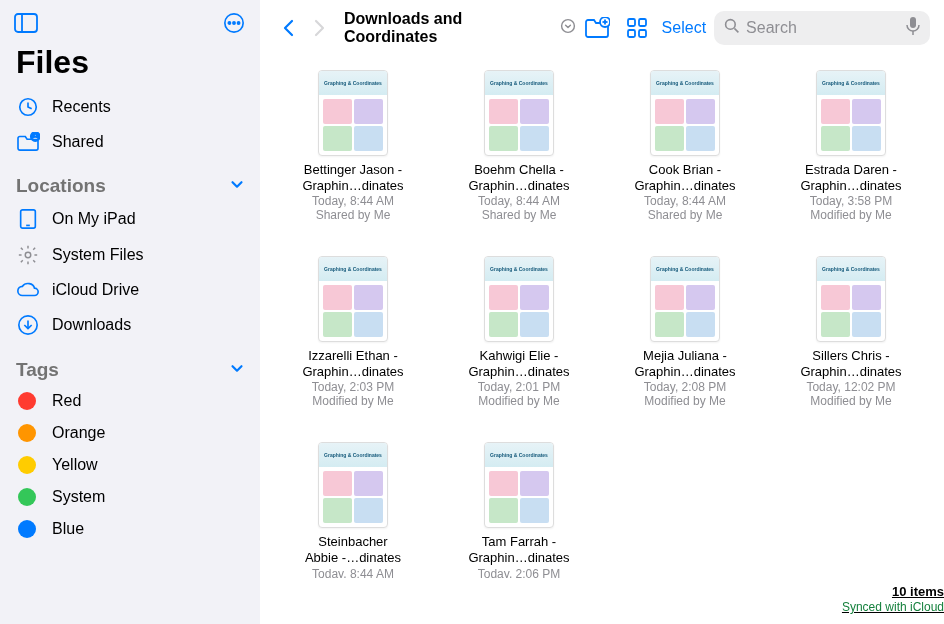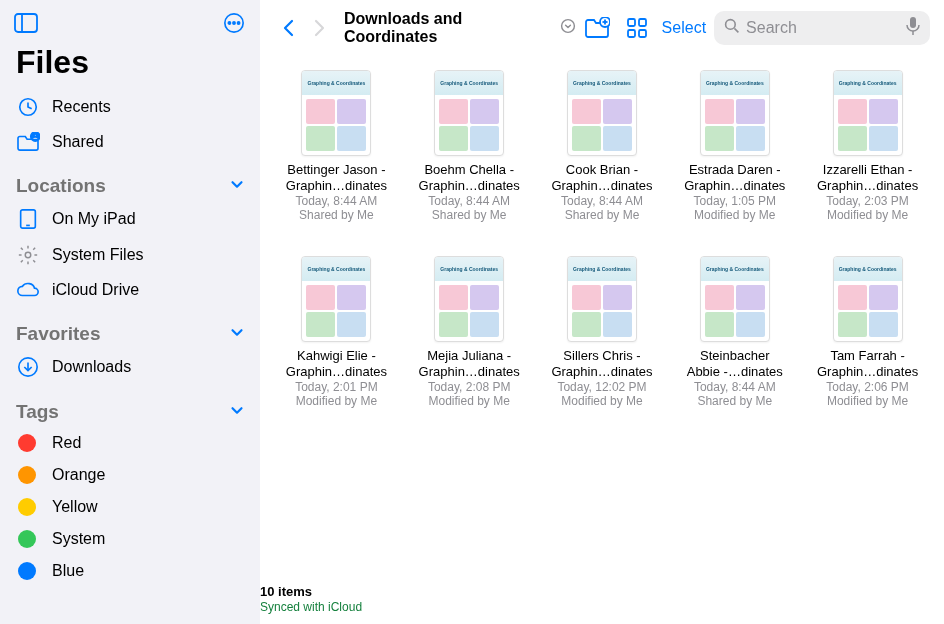--- a/index.html
+++ b/index.html
@@ -19,30 +19,30 @@
     .toolbar { display:flex; align-items:center; padding:10px 14px 6px 14px; gap:0; }
     .tb-title { font-size:16px; font-weight:600; margin:0 4px 0 10px; }
     .tb-spacer { flex:1; }
     .tb-btn { padding:0 8px; display:flex; align-items:center; color:#007aff; }
     .sel { font-size:16px; color:#007aff; margin-left:6px; margin-right:8px; }
     .search { display:flex; align-items:center; background:#eeeeef; border-radius:10px; padding:6px 10px; width:220px; }
     .search .sico { margin-right:6px; color:#8e8e93; }
     .search .ph { color:#8e8e93; font-size:16px; flex:1; }
     .search .mic { color:#8e8e93; }
     .grid-area { flex:1; overflow:auto; padding:18px 20px; }
-    .grid { display:grid; grid-template-columns:repeat(5,1fr); gap:34px 20px; }
+    .grid { display:grid; grid-template-columns:repeat(4,1fr); gap:34px 20px; }
     .file { display:flex; flex-direction:column; align-items:center; text-align:center; cursor:pointer; }
     .thumb { width:70px; height:86px; border:1px solid #ddd; border-radius:4px; background:#fff; display:flex; flex-direction:column; overflow:hidden; margin-bottom:6px; box-shadow:0 1px 2px rgba(0,0,0,.05);}
     .th-band { height:24px; background:linear-gradient(#e7f3f7,#d4ecf2); display:flex; flex-direction:column; align-items:center; justify-content:center; font-size:5px; font-weight:700; color:#14597a; padding:2px 2px;}
     .th-quad { flex:1; display:grid; grid-template-columns:1fr 1fr; grid-template-rows:1fr 1fr; gap:2px; padding:4px; }
     .q { border-radius:2px; }
     .fn { font-size:13px; color:#000; line-height:1.2; max-width:120px;}
     .ft { font-size:12px; color:#8e8e93; margin-top:1px; }
     .fs { font-size:12px; color:#8e8e93; }
-    .footer { text-align:left; padding:6px 0 10px 0; }
+    .footer { text-align:right; padding:6px 0 10px 0;text-decoration:underline; }
     .ft1 { font-size:13px; font-weight:600; color:#000; }
     .ft2 { font-size:12px; color:#15803d; margin-top:1px; }
   </style>
 </head>
 <body>
 
 <div class="sidebar">
   <div class="sb-top">
     <span>
       <svg viewBox="0 0 24 20" fill="none" stroke="#007aff" stroke-width="1.8">
@@ -112,26 +112,20 @@
       <div class="nav-item">
         <span class="ico">
           <svg width="24" height="20" viewBox="0 0 26 20" fill="none" stroke="#007aff" stroke-width="1.8">
             <path d="M7 16 a5 5 0 0 1 0-10 a7 6 0 0 1 13 2 a4 4 0 0 1 0 8 Z"></path>
           </svg>
         </span>
         <span class="lbl">iCloud Drive</span>
       </div>
     </div>
 
-  <div class="sect-hdr">
-    <span class="sh">Favorites</span>
-    <span class="chev-d"><svg width="18" height="18" viewBox="0 0 20 20" fill="none" stroke="#007aff" stroke-width="2.4" stroke-linecap="round" stroke-linejoin="round">
-          <polyline points="5 8 10 13 15 8"></polyline>
-        </svg></span>
-  </div>
   <div id="favorites">
       <div class="nav-item">
         <span class="ico">
           <svg width="22" height="22" viewBox="0 0 24 24" fill="none" stroke="#007aff" stroke-width="1.8">
             <circle cx="12" cy="12" r="10"></circle>
             <polyline points="8 12 12 16 16 12"></polyline>
             <line x1="12" y1="7" x2="12" y2="16"></line>
           </svg>
         </span>
         <span class="lbl">Downloads</span>
@@ -265,21 +259,21 @@
           <div class="thumb">
             <div class="th-band">Graphing &amp; Coordinates</div>
             <div class="th-quad">
               <div class="q" style="background:#f7c8d6"></div>
               <div class="q" style="background:#d5c8ef"></div>
               <div class="q" style="background:#c6e7c8"></div>
               <div class="q" style="background:#c8def2"></div>
             </div>
           </div>
           <div class="fn">Estrada Daren -<br>Graphin…dinates</div>
-          <div class="ft">Today, 1:05 PM</div>
+          <div class="ft">Today, 3:58 PM</div>
           <div class="fs">Modified by Me</div>
         </div>
         <div class="file">
           <div class="thumb">
             <div class="th-band">Graphing &amp; Coordinates</div>
             <div class="th-quad">
               <div class="q" style="background:#f7c8d6"></div>
               <div class="q" style="background:#d5c8ef"></div>
               <div class="q" style="background:#c6e7c8"></div>
               <div class="q" style="background:#c8def2"></div>

